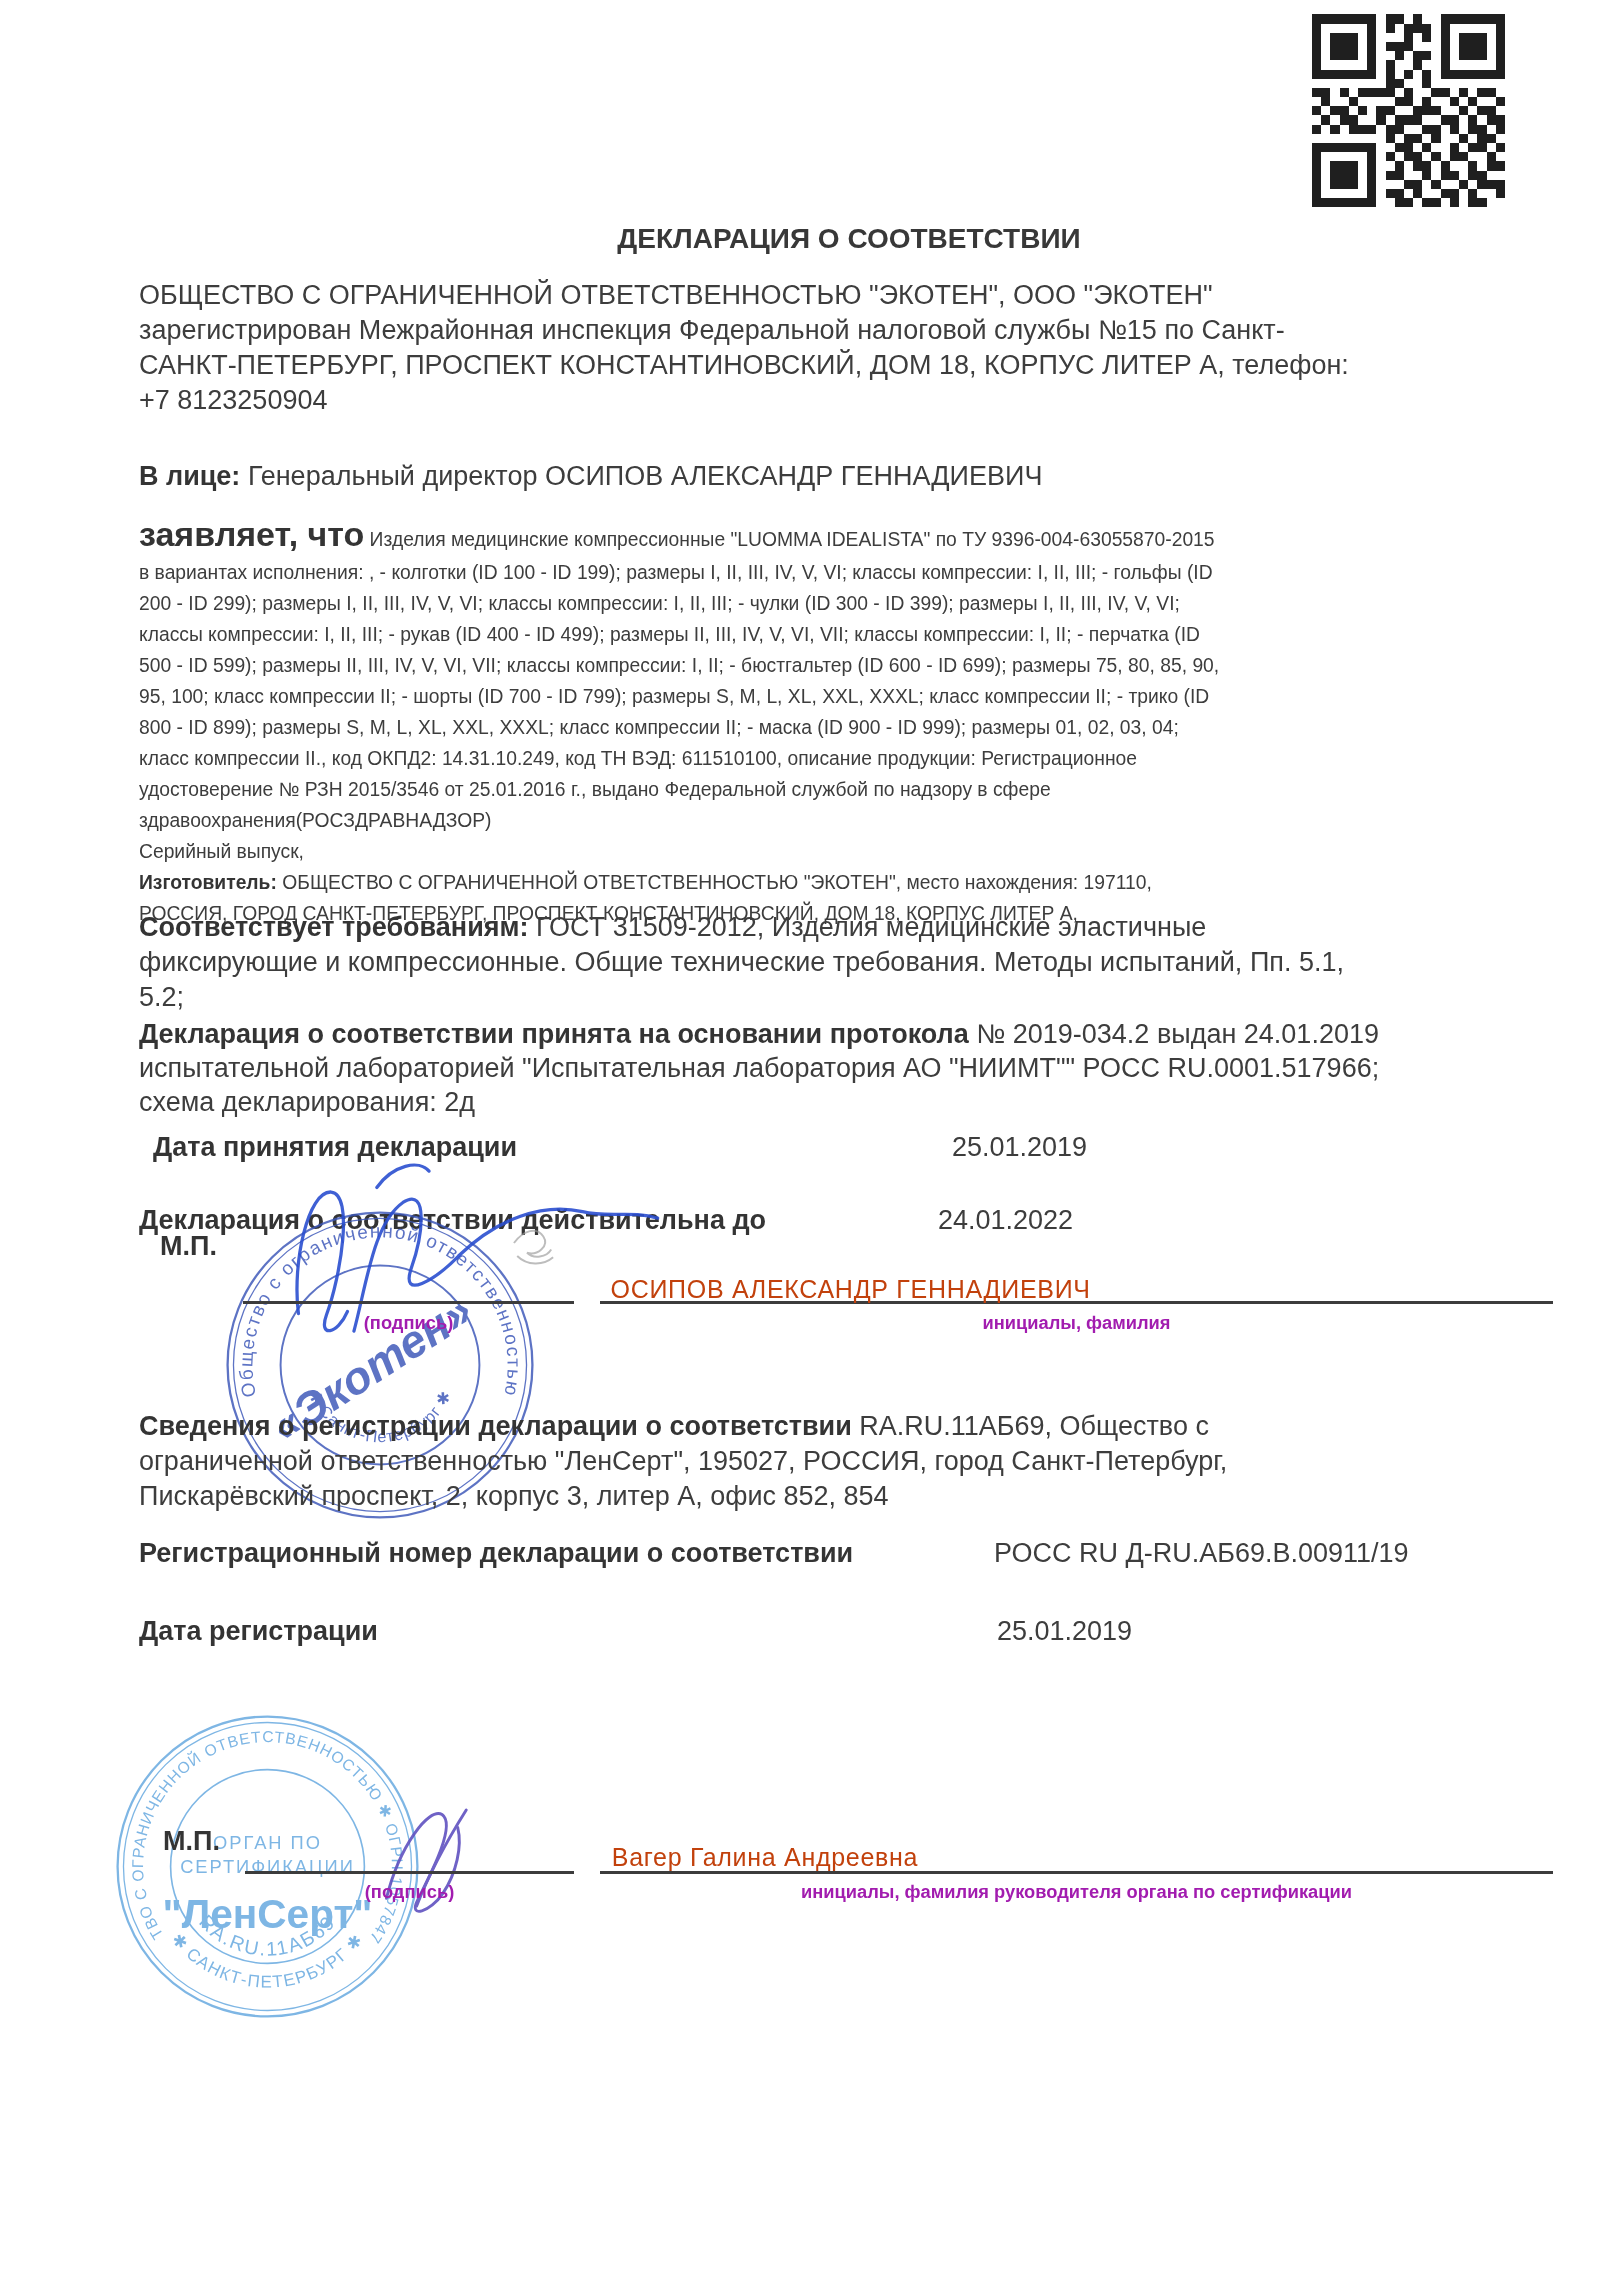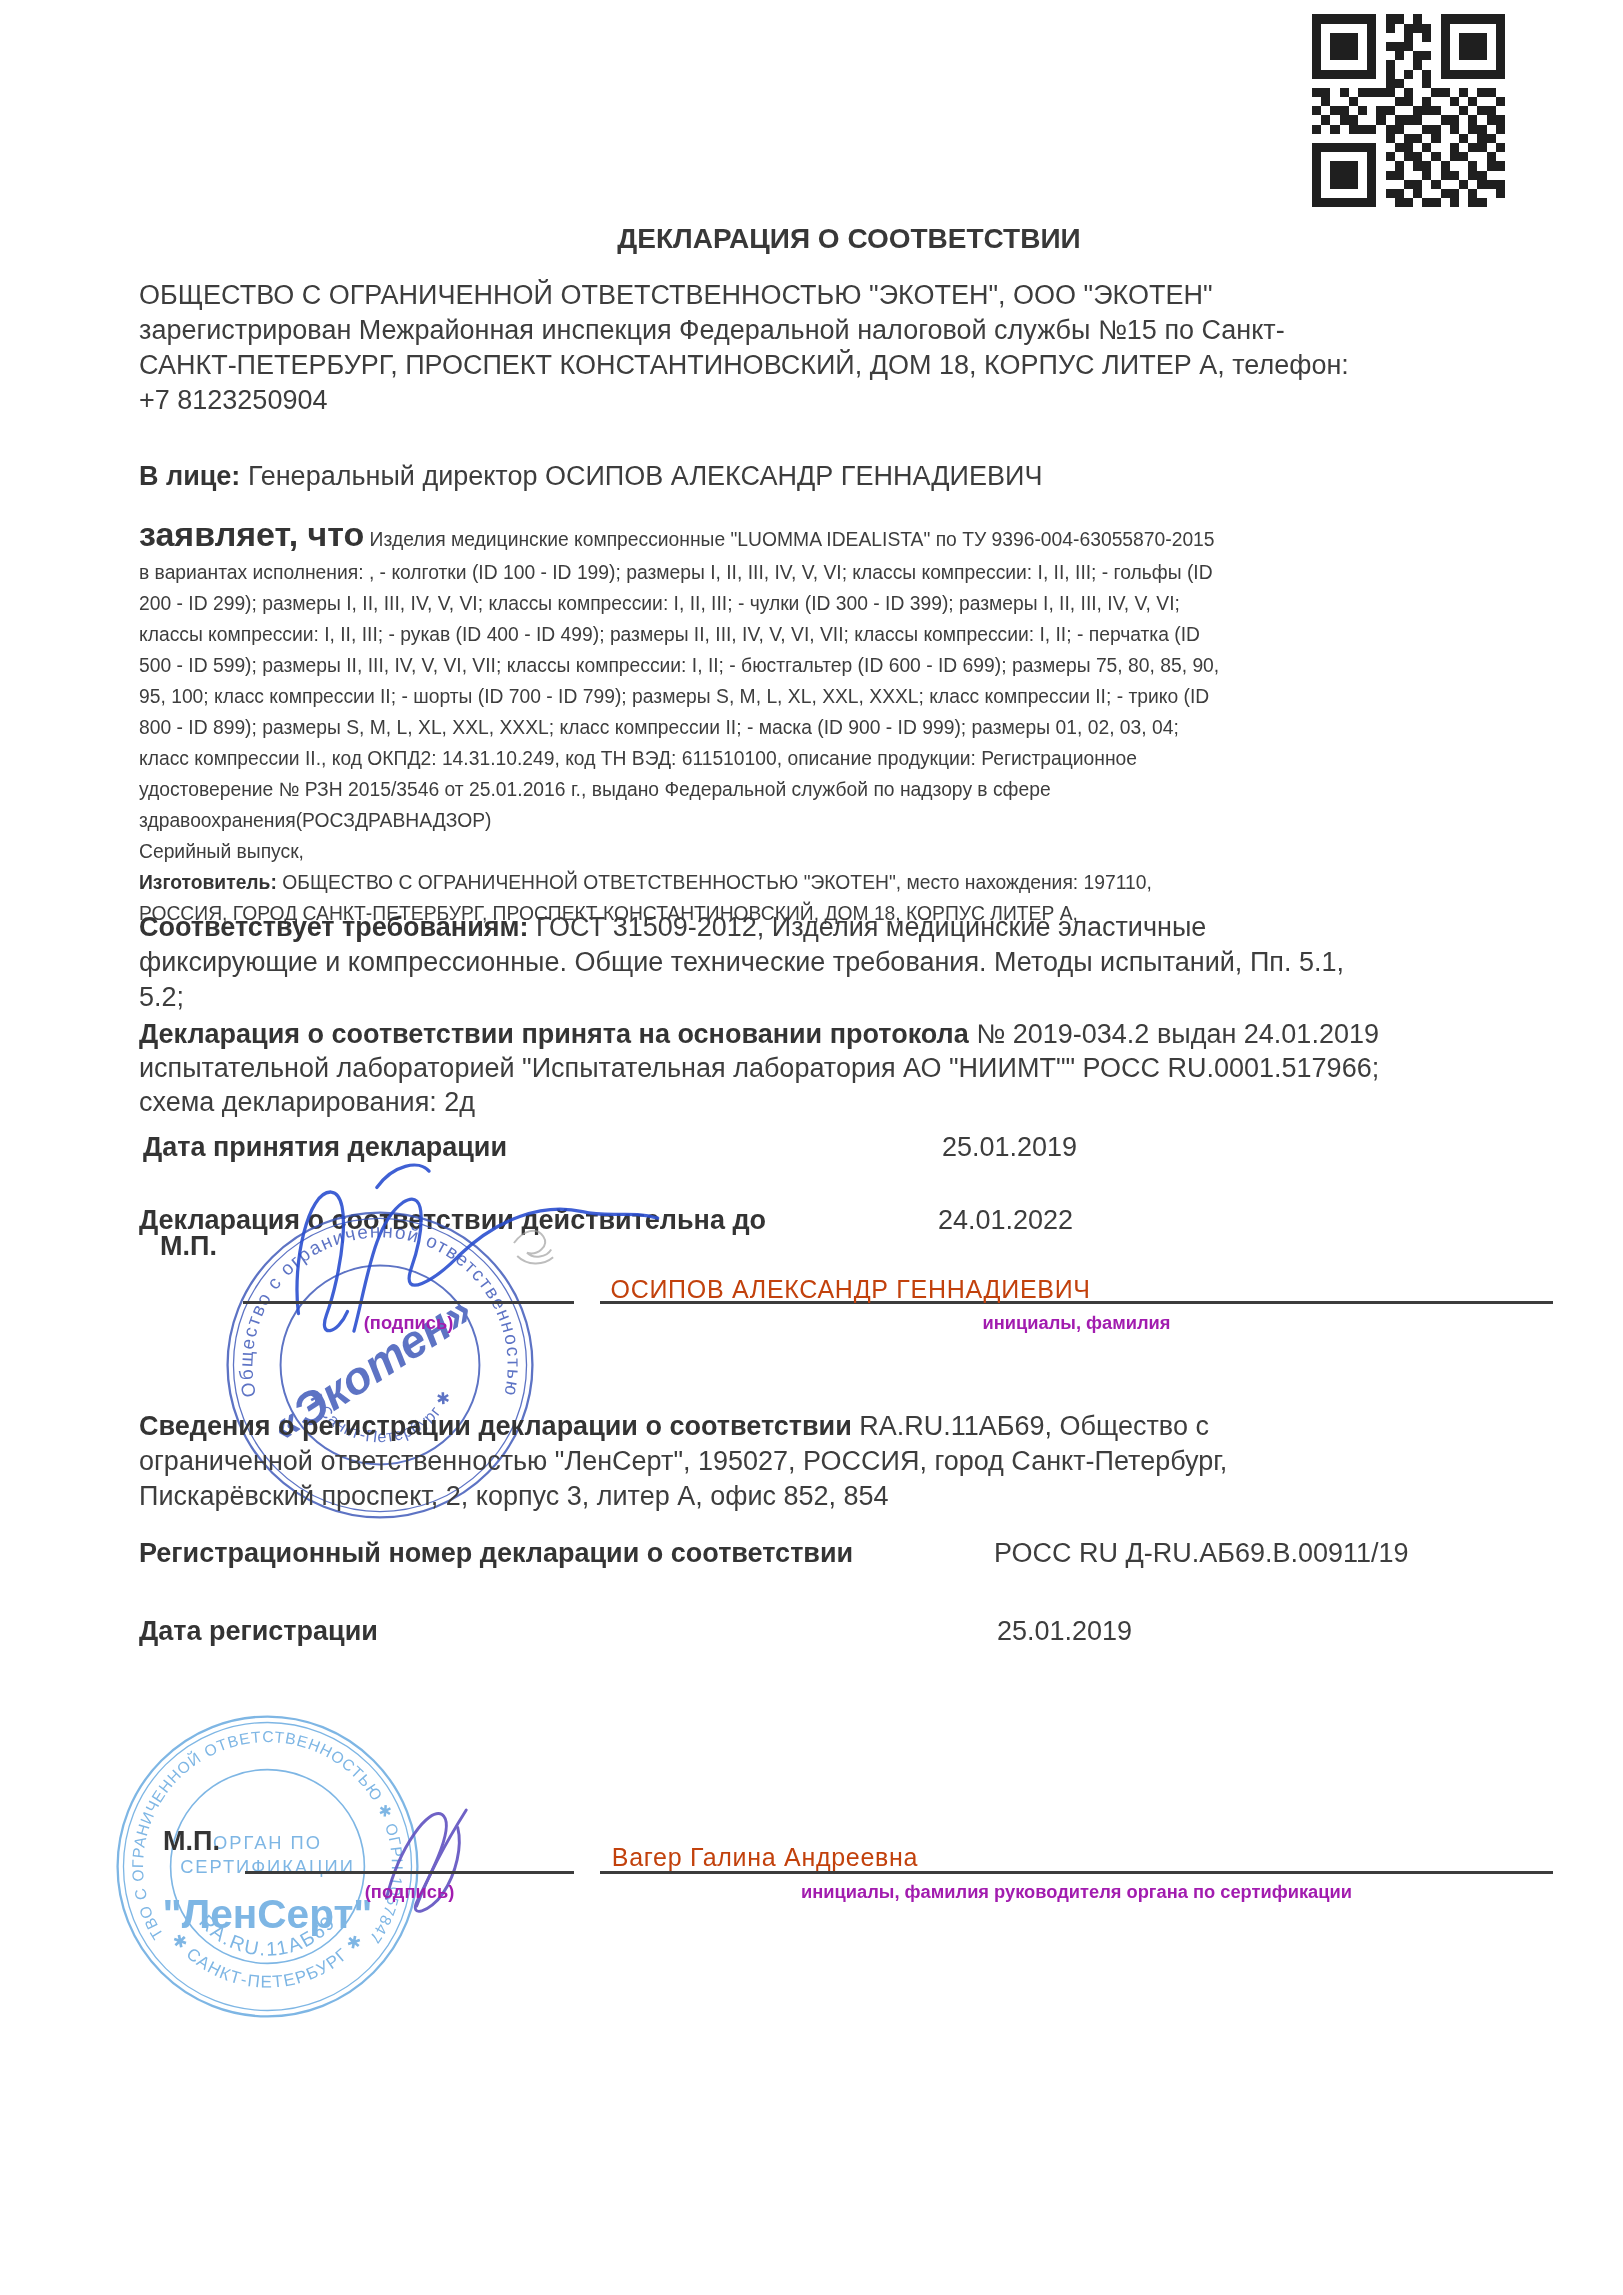--- a/index.html
+++ b/index.html
@@ -531,21 +531,21 @@
   <div>
     <span class="b">Декларация о соответствии принята на основании протокола</span>
     <span>№ 2019-034.2 выдан 24.01.2019</span>
   </div>
   <div>
       <div>испытательной лабораторией "Испытательная лаборатория АО "НИИМТ"" РОСС RU.0001.517966;</div>
       <div>схема декларирования: 2д</div>
     </div>
 </div>
 
-<div class="abs t41 row" style="left:143px;top:1130px;width:1427px;">
+<div class="abs t41 row" style="left:153px;top:1130px;width:1427px;">
   <span class="b">Дата принятия декларации</span>
   <span class="val" style="left:799px;">25.01.2019</span>
 </div>
 <div class="abs t41 row" style="left:139px;top:1168px;width:1427px;">
   <span class="b">Декларация о соответствии действительна до</span>
   <span class="val" style="left:799px;">24.01.2022</span>
 </div>
 
 <div class="abs t41 b" style="left:160px;top:1229px;">М.П.</div>
 

